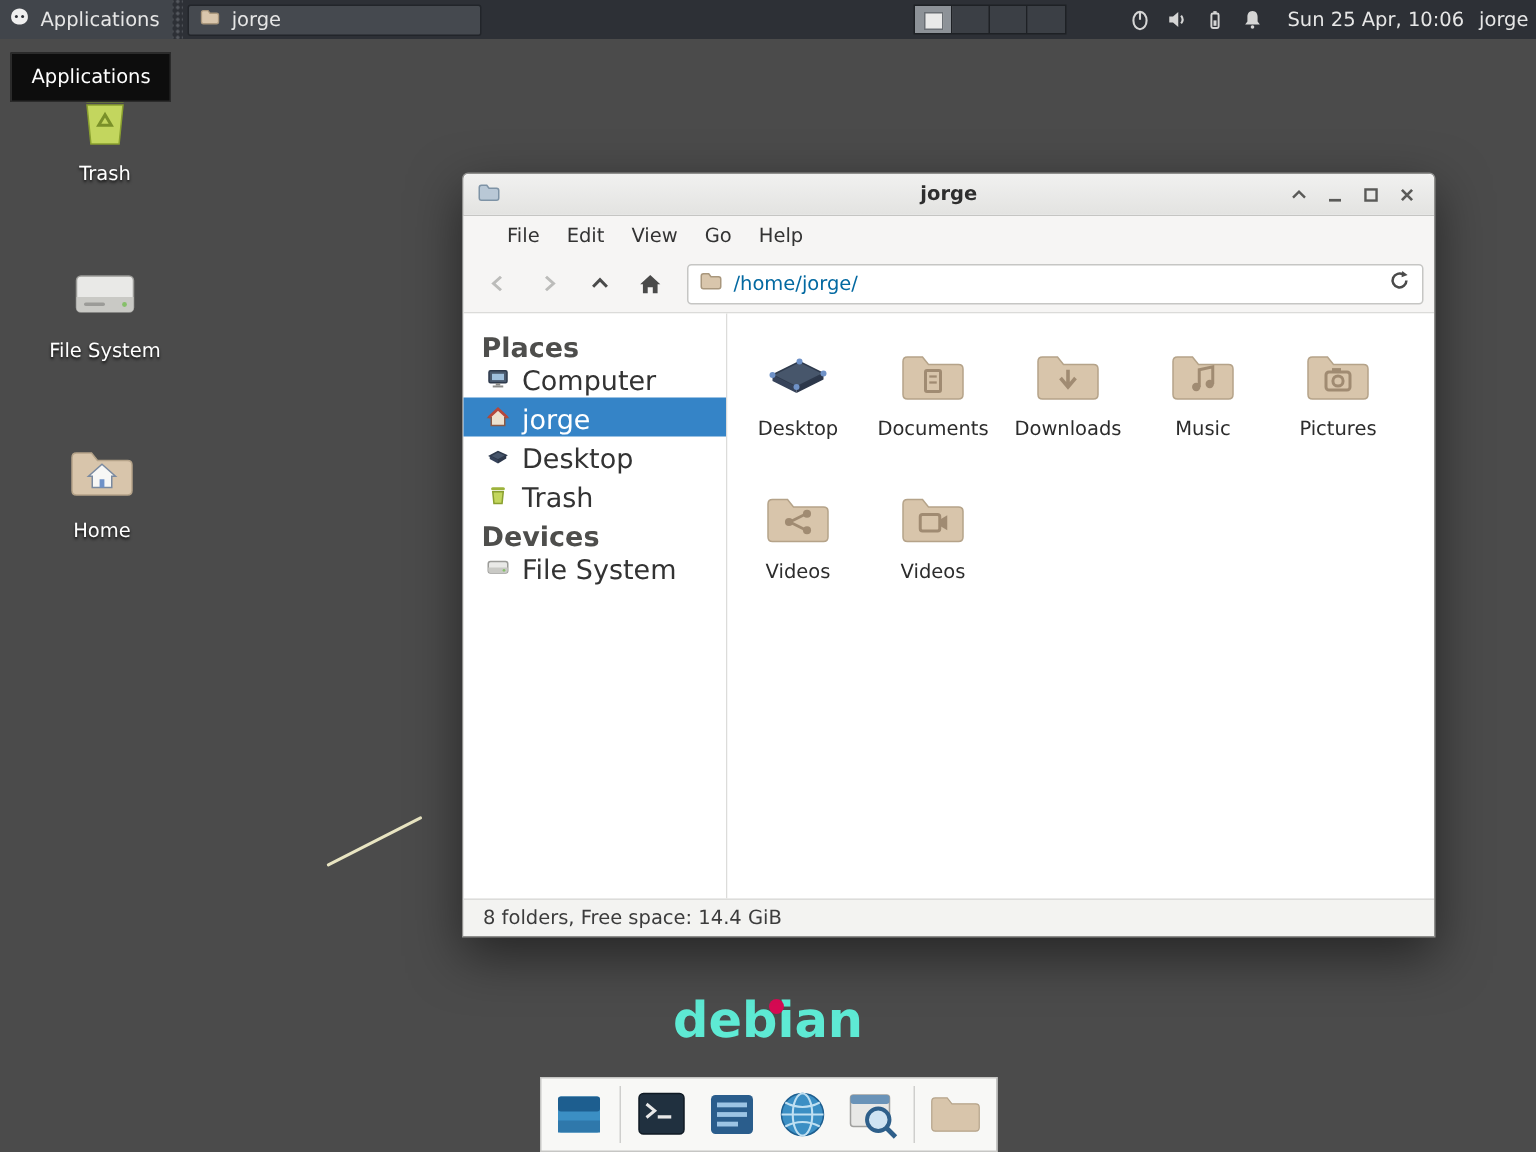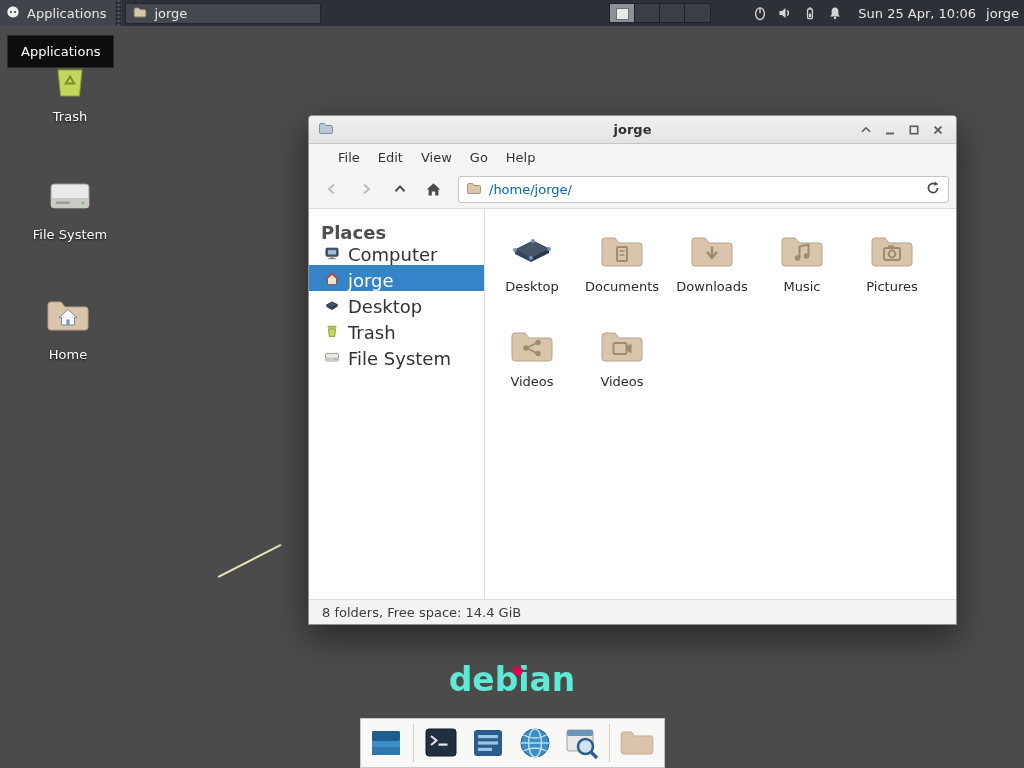--- a/index.html
+++ b/index.html
@@ -328,20 +328,21 @@
         <div class="side-item">
           <span>
             <svg width="16" height="16" viewBox="0 0 16 16">
                 <rect x="3.4" y="2.8" width="9.2" height="2" rx="1" fill="#9db33c"></rect>
                 <path d="M4.5 5.8 H11.5 L10.7 13.6 H5.3 Z" fill="#c3d65e" stroke="#8aa02f"></path>
               </svg>
           </span>
           <span>Trash</span>
         </div>
 
+        <div class="side-header">Devices</div>
 
         <div class="side-item">
           <span>
             <svg width="16" height="16" viewBox="0 0 16 16">
                 <rect x="1.5" y="4.4" width="13" height="7.6" rx="1.5" fill="#e9e9e7" stroke="#9b9b98"></rect>
                 <path d="M1.5 8.4 H14.5 V10.5 Q14.5 12 13 12 H3 Q1.5 12 1.5 10.5 Z" fill="#c9c9c5"></path>
                 <circle cx="12" cy="10.2" r="0.9" fill="#86c06a"></circle>
               </svg>
           </span>
           <span>File System</span>

